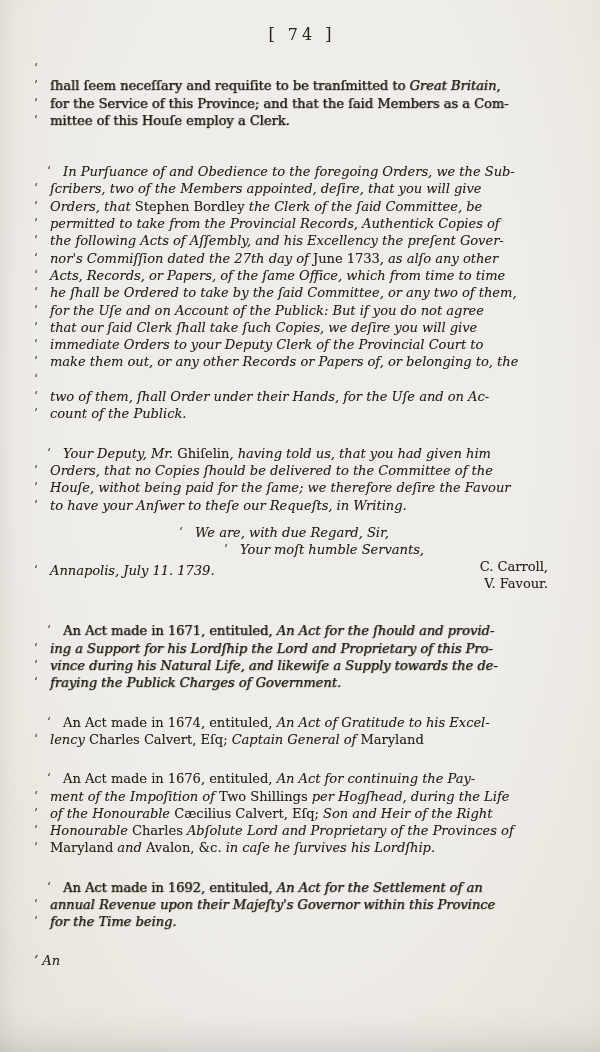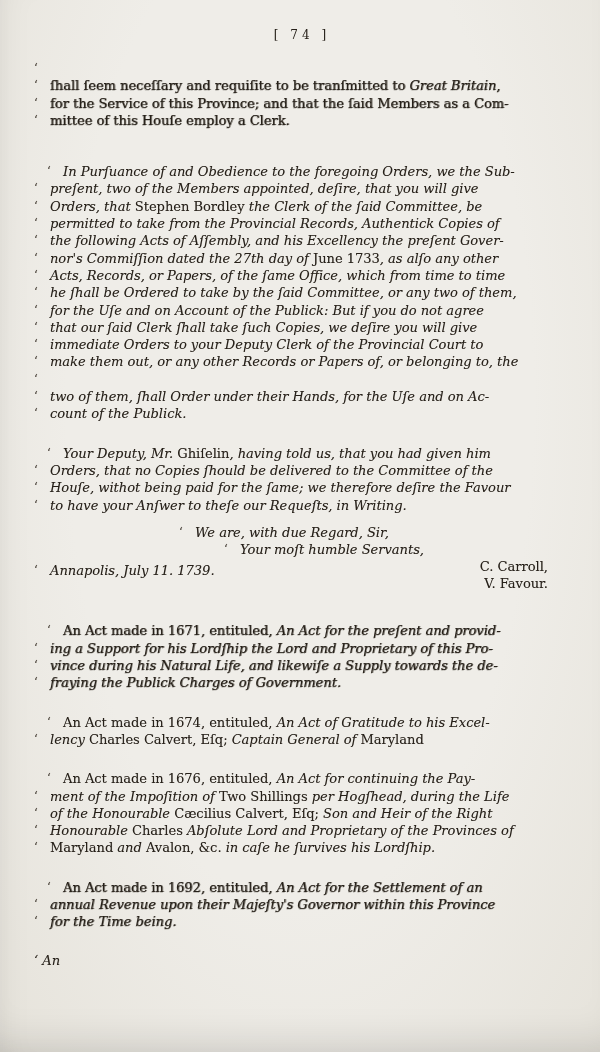--- a/index.html
+++ b/index.html
@@ -7,21 +7,21 @@
     width:600px;height:1052px;box-sizing:border-box;
     padding:24px 30px 0 34px;
     background:radial-gradient(ellipse at 50% 38%, #efede8 55%, #e6e3db 100%);
     box-shadow:inset 0 -35px 45px -35px rgba(0,0,0,0.18), inset 28px 0 40px -36px rgba(0,0,0,0.10);
     font-family:"DejaVu Serif", serif;
     color:#262019;
     overflow:hidden;
     position:relative;
   }
   .header{
-    text-align:center;font-size:12px;line-height:22px;letter-spacing:4px;
+    text-align:center;font-size:16px;line-height:22px;letter-spacing:4px;
     margin-bottom:14px;font-style:normal;
   }
   .line{display:flex;font-size:13px;line-height:17.3px;}
   .qmark{flex:0 0 16px;font-style:normal;font-size:12px;color:#3a332a;}
   .ltext{white-space:nowrap;text-shadow:0.25px 0.25px 0 rgba(40,34,26,0.30);}
   .it{font-style:italic;}
   .rm{font-style:normal;}
   .first-indent{margin-left:13px;}
   .smudge .ltext{text-shadow:0.9px 0.15px 0 rgba(42,36,27,0.55), -0.3px 0.5px 0 rgba(42,36,27,0.22);}
   .letter .paragraph:nth-child(1){margin-bottom:34px;}
@@ -62,21 +62,21 @@
           <span class="ltext"><span class="rm">mittee of this Houſe employ a Clerk.</span></span>
         </div>
       </div>
       <div class="paragraph">
         <div class="line first-indent">
           <span class="qmark">‘</span>
           <span class="ltext"><span class="it">In Purſuance of and Obedience to the foregoing Orders, we the Sub-</span></span>
         </div>
         <div class="line">
           <span class="qmark">‘</span>
-          <span class="ltext"><span class="it">preſent, two of the Members appointed, deſire, that you will give</span></span>
+          <span class="ltext"><span class="it">ſcribers, two of the Members appointed, deſire, that you will give</span></span>
         </div>
         <div class="line">
           <span class="qmark">‘</span>
           <span class="ltext"><span class="it">Orders, that </span><span class="rm">Stephen Bordley</span><span class="it"> the Clerk of the ſaid Committee, be</span></span>
         </div>
         <div class="line">
           <span class="qmark">‘</span>
           <span class="ltext"><span class="it">permitted to take from the Provincial Records, Authentick Copies of</span></span>
         </div>
         <div class="line">
@@ -164,21 +164,21 @@
     <div class="sigs">
         <div class="sig-line">C. Carroll,</div>
         <div class="sig-line">V. Favour.</div>
       </div>
   </div>
 
   <div class="acts">
       <div class="paragraph smudge">
         <div class="line first-indent">
           <span class="qmark">‘</span>
-          <span class="ltext"><span class="rm">An Act made in 1671, entituled, </span><span class="it">An Act for the preſent and provid-</span></span>
+          <span class="ltext"><span class="rm">An Act made in 1671, entituled, </span><span class="it">An Act for the ſhould and provid-</span></span>
         </div>
         <div class="line">
           <span class="qmark">‘</span>
           <span class="ltext"><span class="it">ing a Support for his Lordſhip the Lord and Proprietary of this Pro-</span></span>
         </div>
         <div class="line">
           <span class="qmark">‘</span>
           <span class="ltext"><span class="it">vince during his Natural Life, and likewiſe a Supply towards the de-</span></span>
         </div>
         <div class="line">

